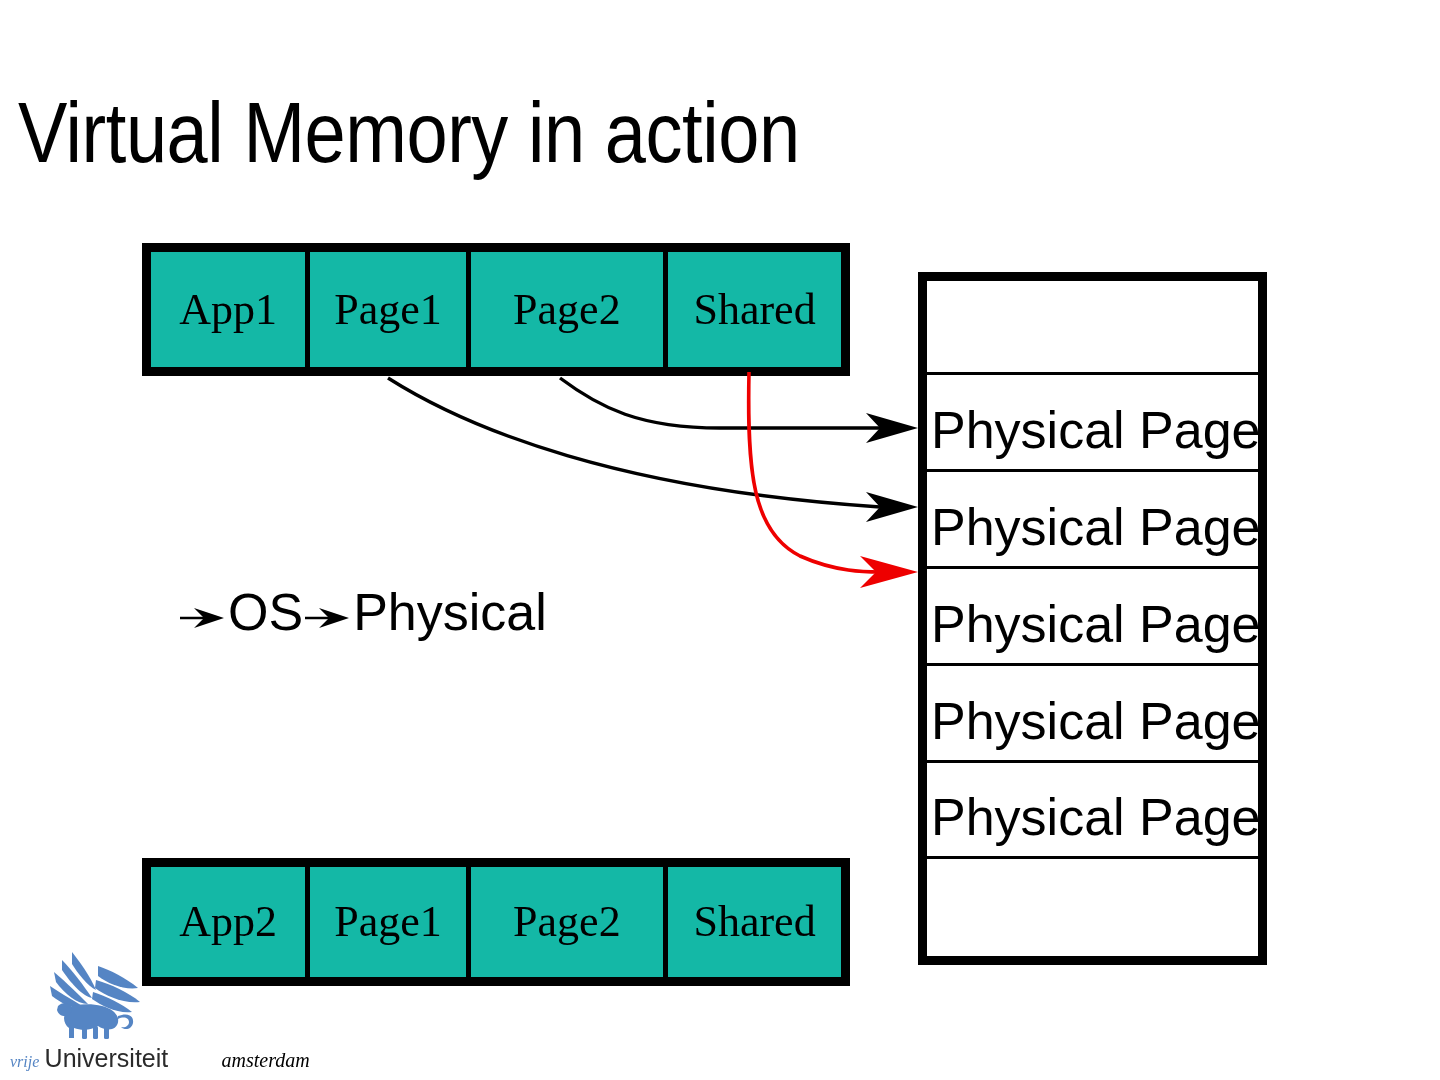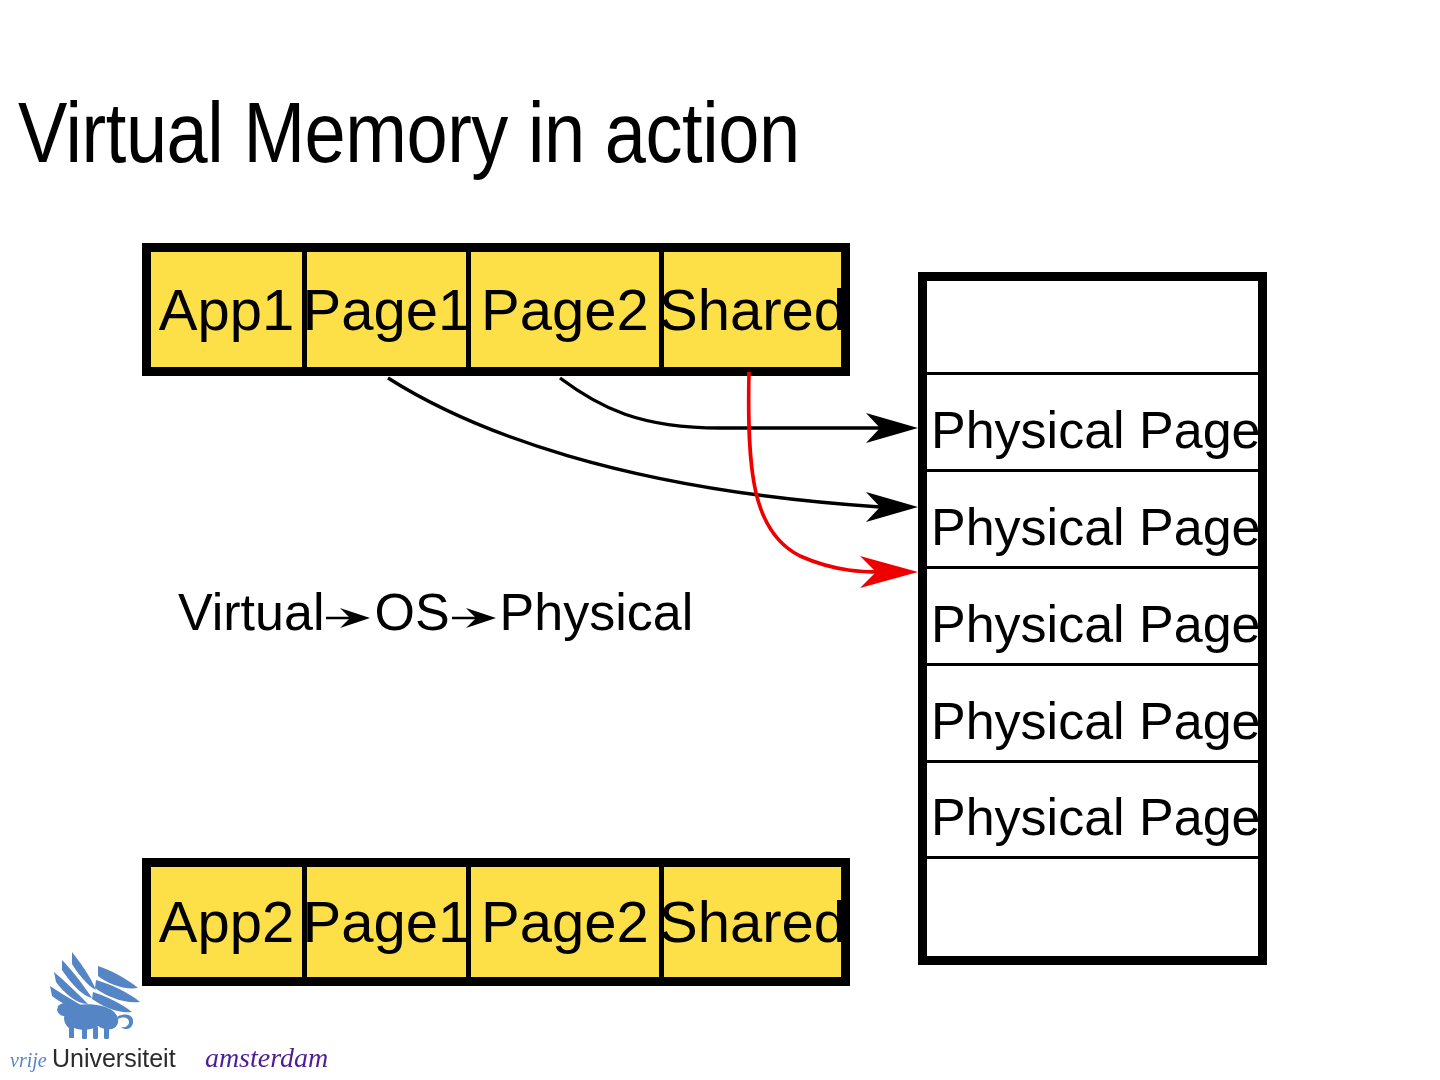--- a/index.html
+++ b/index.html
@@ -42,25 +42,25 @@
     box-sizing: border-box;
     border: 9px solid #000000;
     background: #ffffff;
   }
   .app-table .cell {
     box-sizing: border-box;
     display: flex;
     align-items: center;
     justify-content: center;
     border-right: 5px solid #000000;
-    font-size: 58px;
-    color: #000000;
-    font-family: Liberation Sans, sans-serif;
+    font-size: 44px;
+    color: #000000;
+    font-family: Liberation Serif, serif;
     line-height: 1;
-    background: #fde047;
+    background: #14b8a6;
   }
   .app-table .cell:last-child {
     border-right: none;
   }
 
   #app1-table {
     left: 142px;
     top: 243px;
     width: 708px;
     height: 133px;
@@ -161,33 +161,33 @@
     width: 296px;
     height: 24px;
     font-size: 19px;
     line-height: 24px;
     white-space: nowrap;
   }
   #vu-logo-wordmark .vrije {
     color: #5585c4;
     font-style: italic;
     font-family: "Liberation Serif", serif;
-    font-size: 20px;
+    font-size: 16px;
   }
   #vu-logo-wordmark .universiteit {
     color: #2b2b2b;
     font-family: "Liberation Sans", sans-serif;
     font-size: 25px;
   }
   #vu-logo-wordmark .amsterdam {
-    color: #4c1d95;
+    color: #000000;
     font-style: italic;
     font-family: "Liberation Serif", serif;
-    font-size: 28px;
-    margin-left: 24px;
+    font-size: 20px;
+    margin-left: 48px;
   }
 </style>
 </head>
 <body>
 
 <div id="slide">
 
   <div id="slide-title">Virtual Memory in action</div>
 
   <div id="app1-table" class="app-table">
@@ -208,21 +208,20 @@
     <div class="pm-slot empty-top"></div>
     <div class="pm-slot">Physical Page</div>
     <div class="pm-slot">Physical Page</div>
     <div class="pm-slot">Physical Page</div>
     <div class="pm-slot">Physical Page</div>
     <div class="pm-slot">Physical Page</div>
     <div class="pm-slot empty-bottom"></div>
   </div>
 
   <div id="mapping-legend">
-    <span>Virtual</span>
     <span class="legend-arrow">
       <svg width="46" height="26" viewBox="0 0 46 26" aria-hidden="true">
         <line x1="0" y1="14" x2="30" y2="14" stroke="#000" stroke-width="2.5"></line>
         <path d="M 14 4 L 44 14 L 14 24 L 24 14 Z" fill="#000"></path>
       </svg>
     </span>
     <span>OS</span>
     <span class="legend-arrow">
       <svg width="46" height="26" viewBox="0 0 46 26" aria-hidden="true">
         <line x1="0" y1="14" x2="30" y2="14" stroke="#000" stroke-width="2.5"></line>

